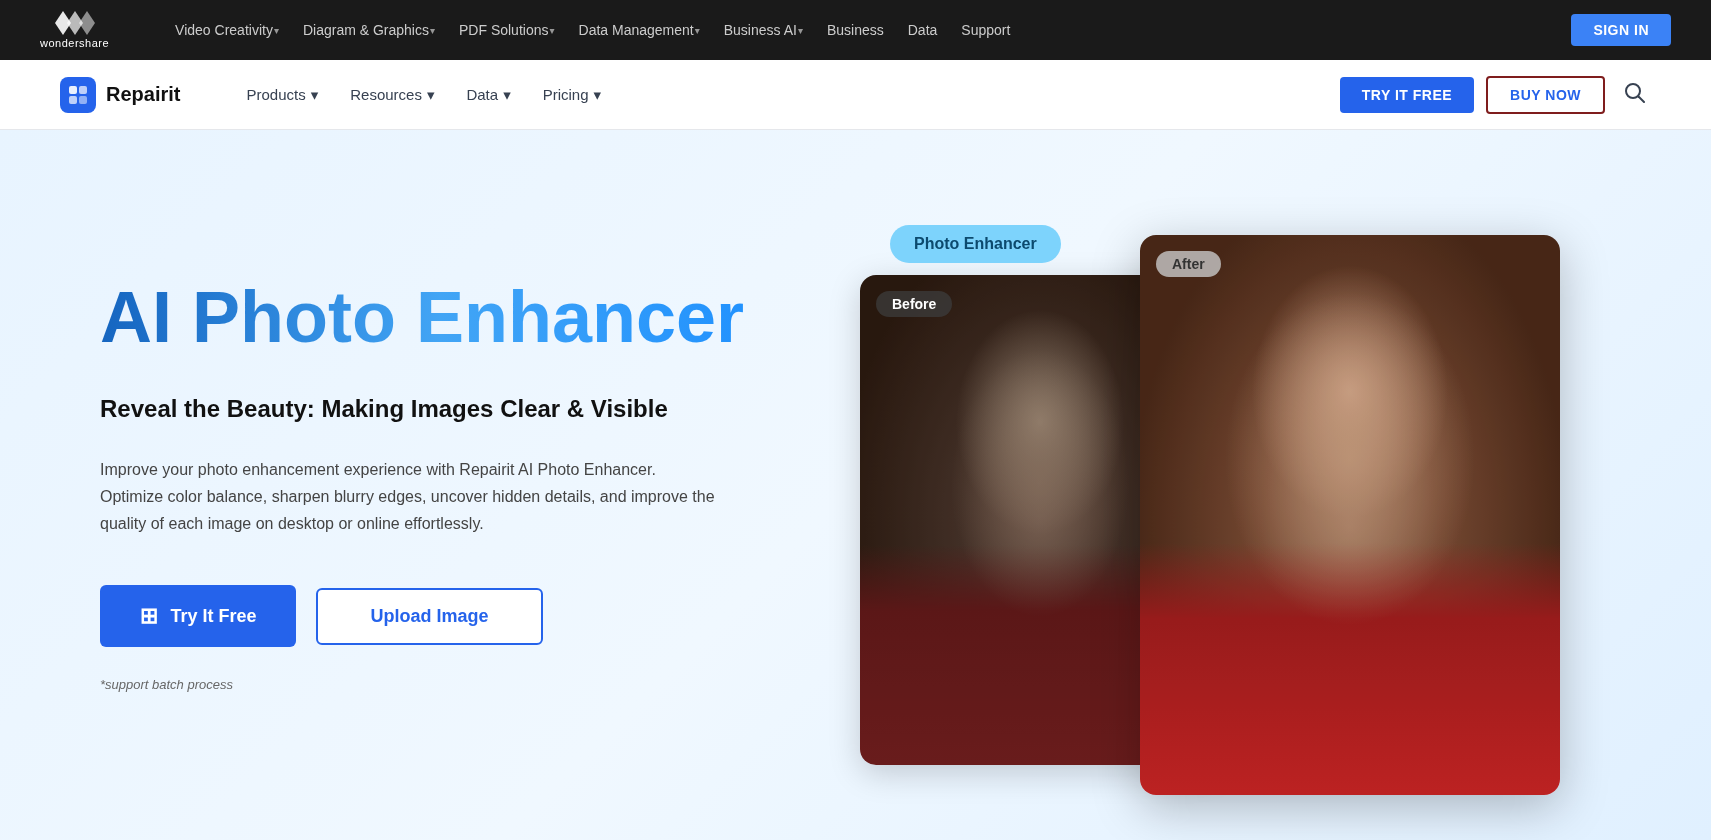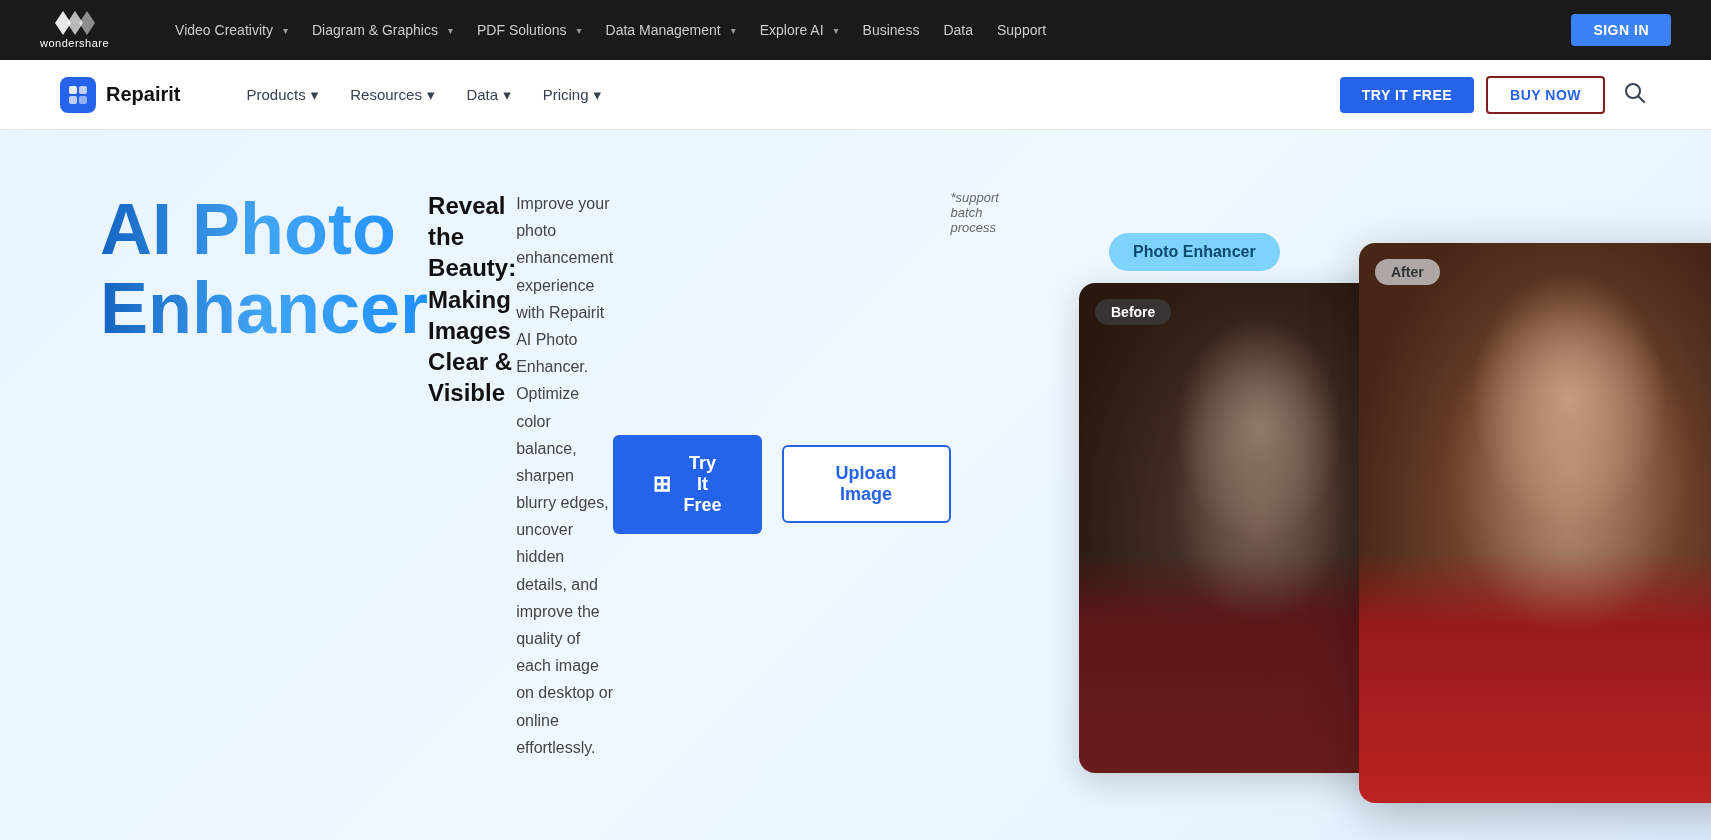--- a/index.html
+++ b/index.html
@@ -34,21 +34,21 @@
       display: flex;
       align-items: center;
       gap: 4px;
       flex: 1;
     }
     .top-nav-item {
       color: #ccc;
       font-size: 14px;
       display: flex;
       align-items: center;
-      gap: 10px;
+      gap: 1px;
       padding: 6px 10px;
       cursor: pointer;
       white-space: nowrap;
     }
     .top-nav-item .chevron {
       font-size: 10px;
       opacity: 0.7;
     }
     .top-nav-right {
       margin-left: auto;
@@ -159,21 +159,22 @@
       display: flex;
       align-items: center;
       padding: 60px 100px;
       gap: 80px;
       position: relative;
       overflow: hidden;
     }
     .hero-left {
       flex: 0 0 680px;
       display: flex;
-      gap: 0;
+      flex-direction: column;
+      gap: 12px;
     }
     .hero-title {
       font-size: 72px;
       font-weight: 800;
       color: #1e90ff;
       line-height: 1.1;
       margin-bottom: 24px;
       background: linear-gradient(90deg, #1565c0, #42a5f5, #1e90ff);
       -webkit-background-clip: text;
       -webkit-text-fill-color: transparent;
@@ -381,21 +382,21 @@
     </span>
     <span class="top-nav-item">
       <span>PDF Solutions</span>
       <span class="chevron">▾</span>
     </span>
     <span class="top-nav-item">
       <span>Data Management</span>
       <span class="chevron">▾</span>
     </span>
     <span class="top-nav-item">
-      <span>Explore AI</span>
+      <span>Business AI</span>
       <span class="chevron">▾</span>
     </span>
     <span class="top-nav-item">
       <span>Business</span>
     </span>
     <span class="top-nav-item">
       <span>Data</span>
     </span>
     <span class="top-nav-item">
       <span>Support</span>

